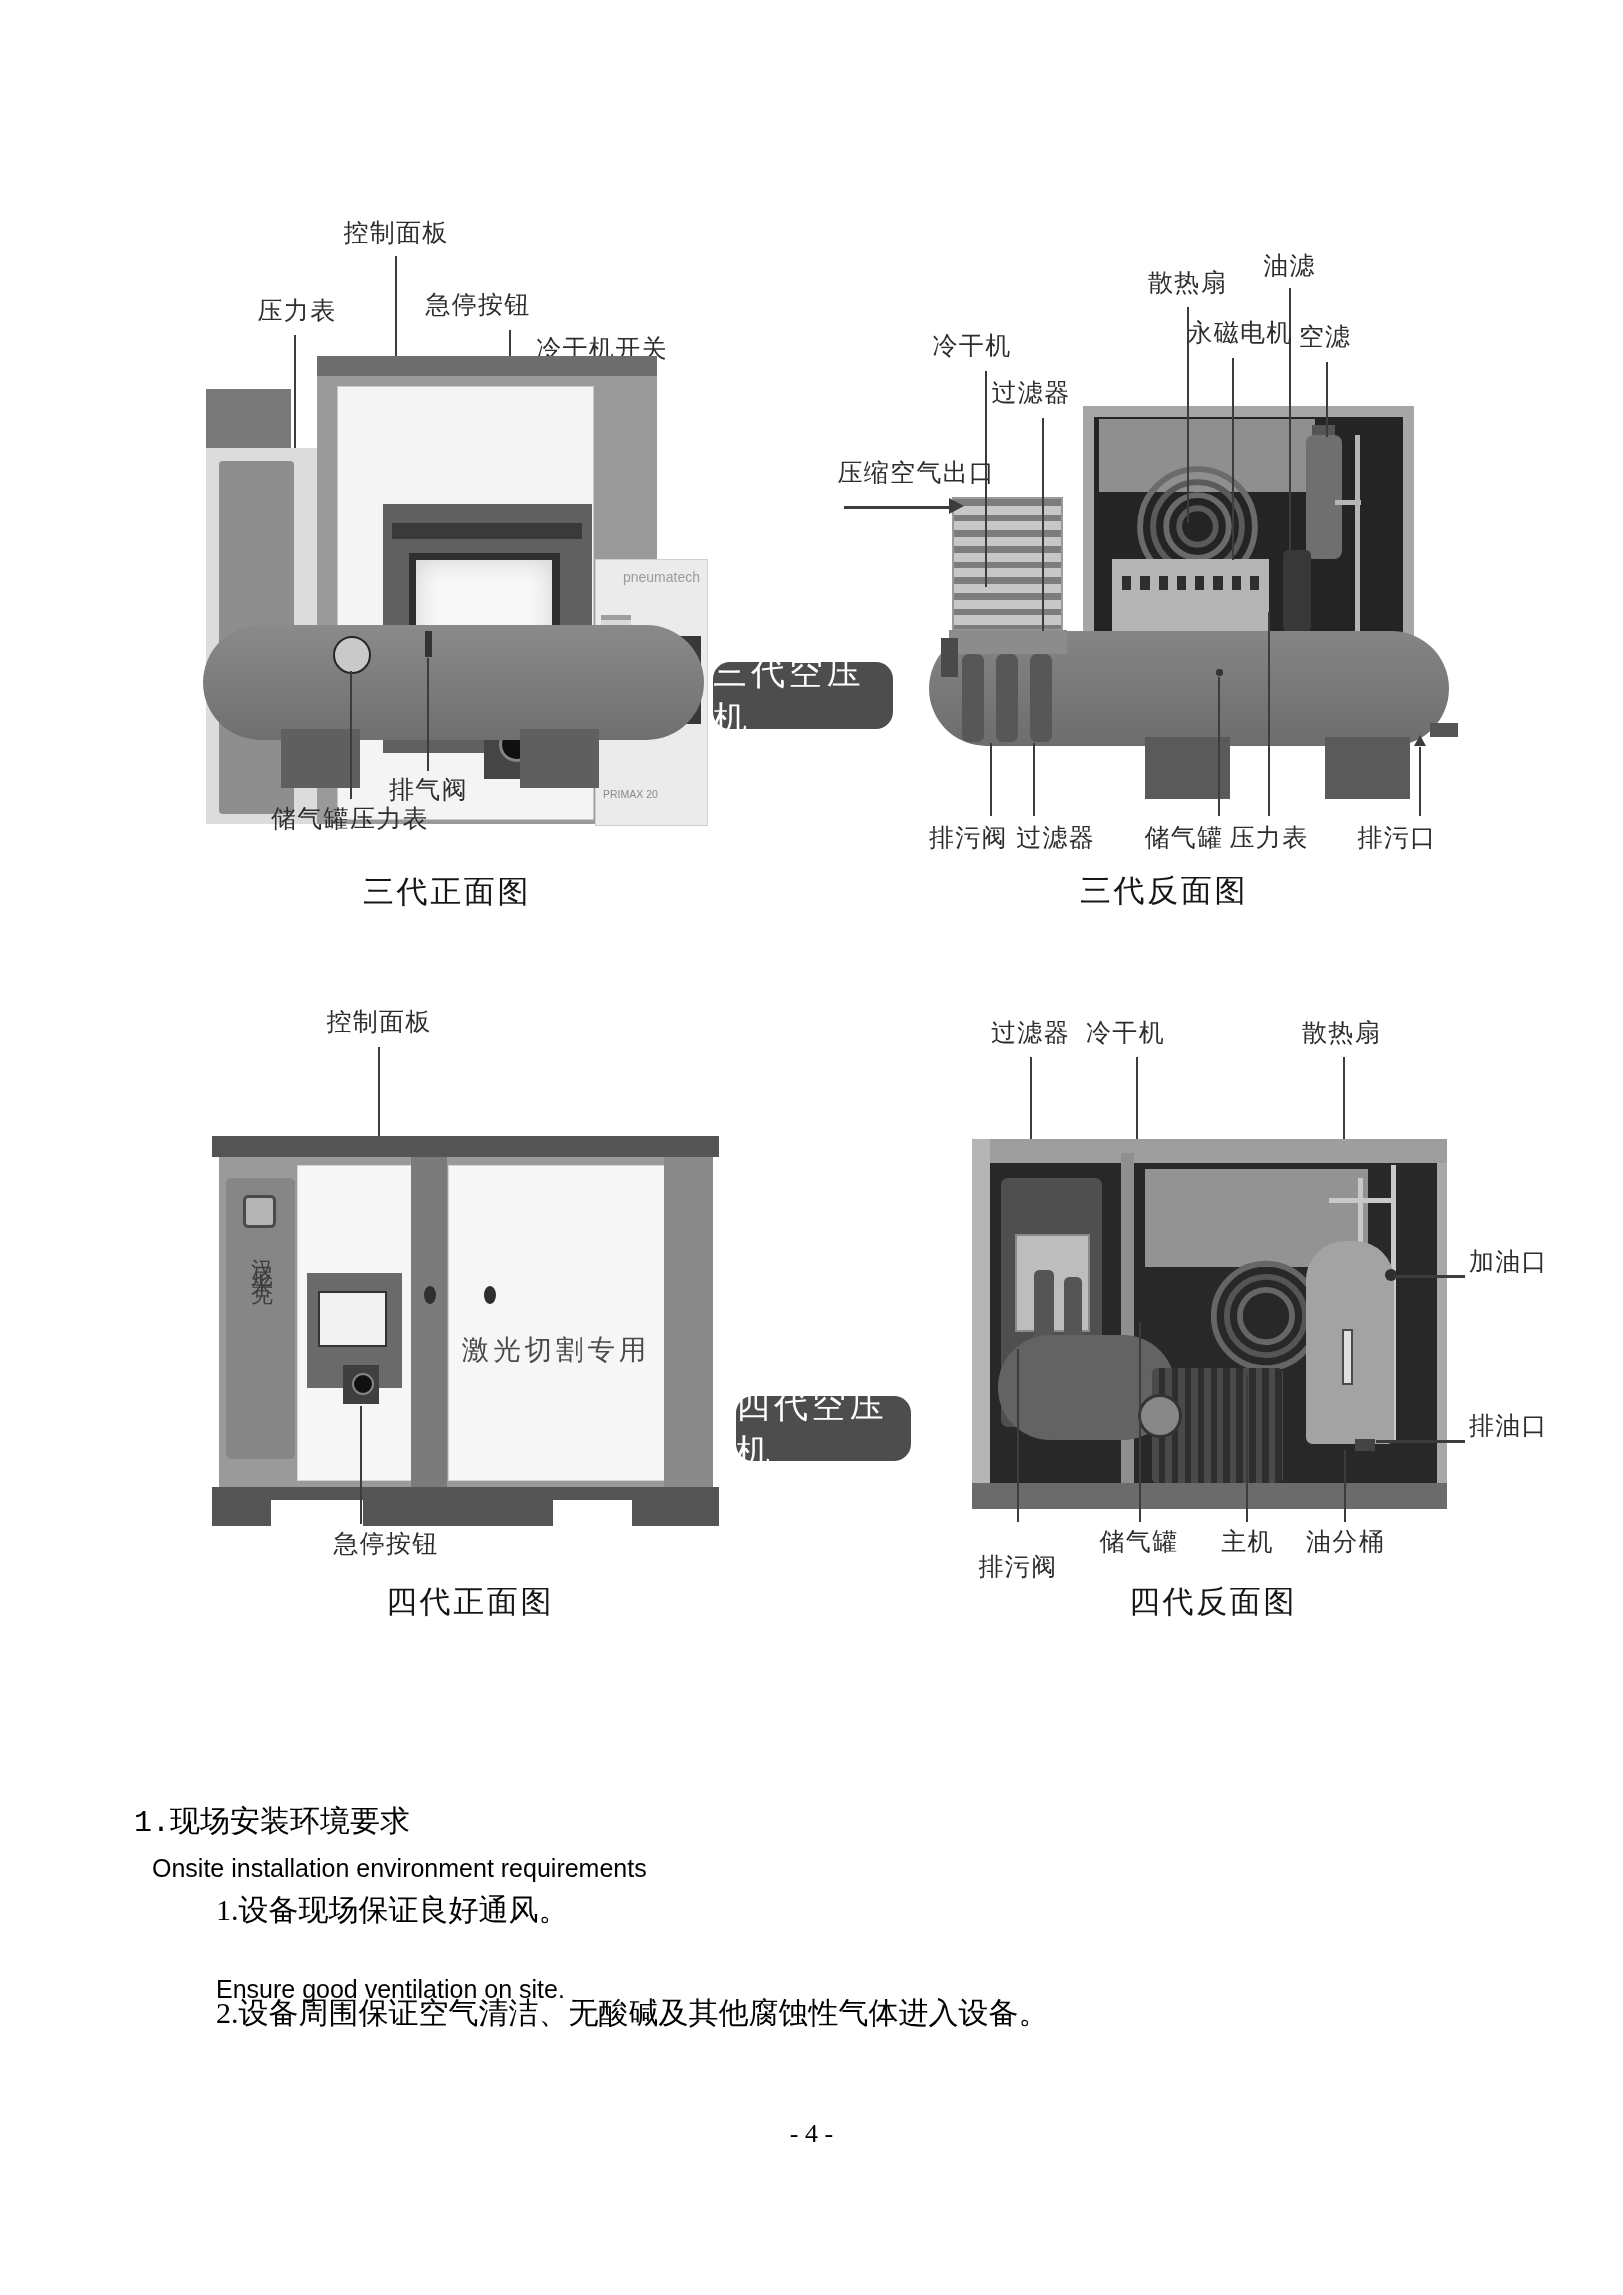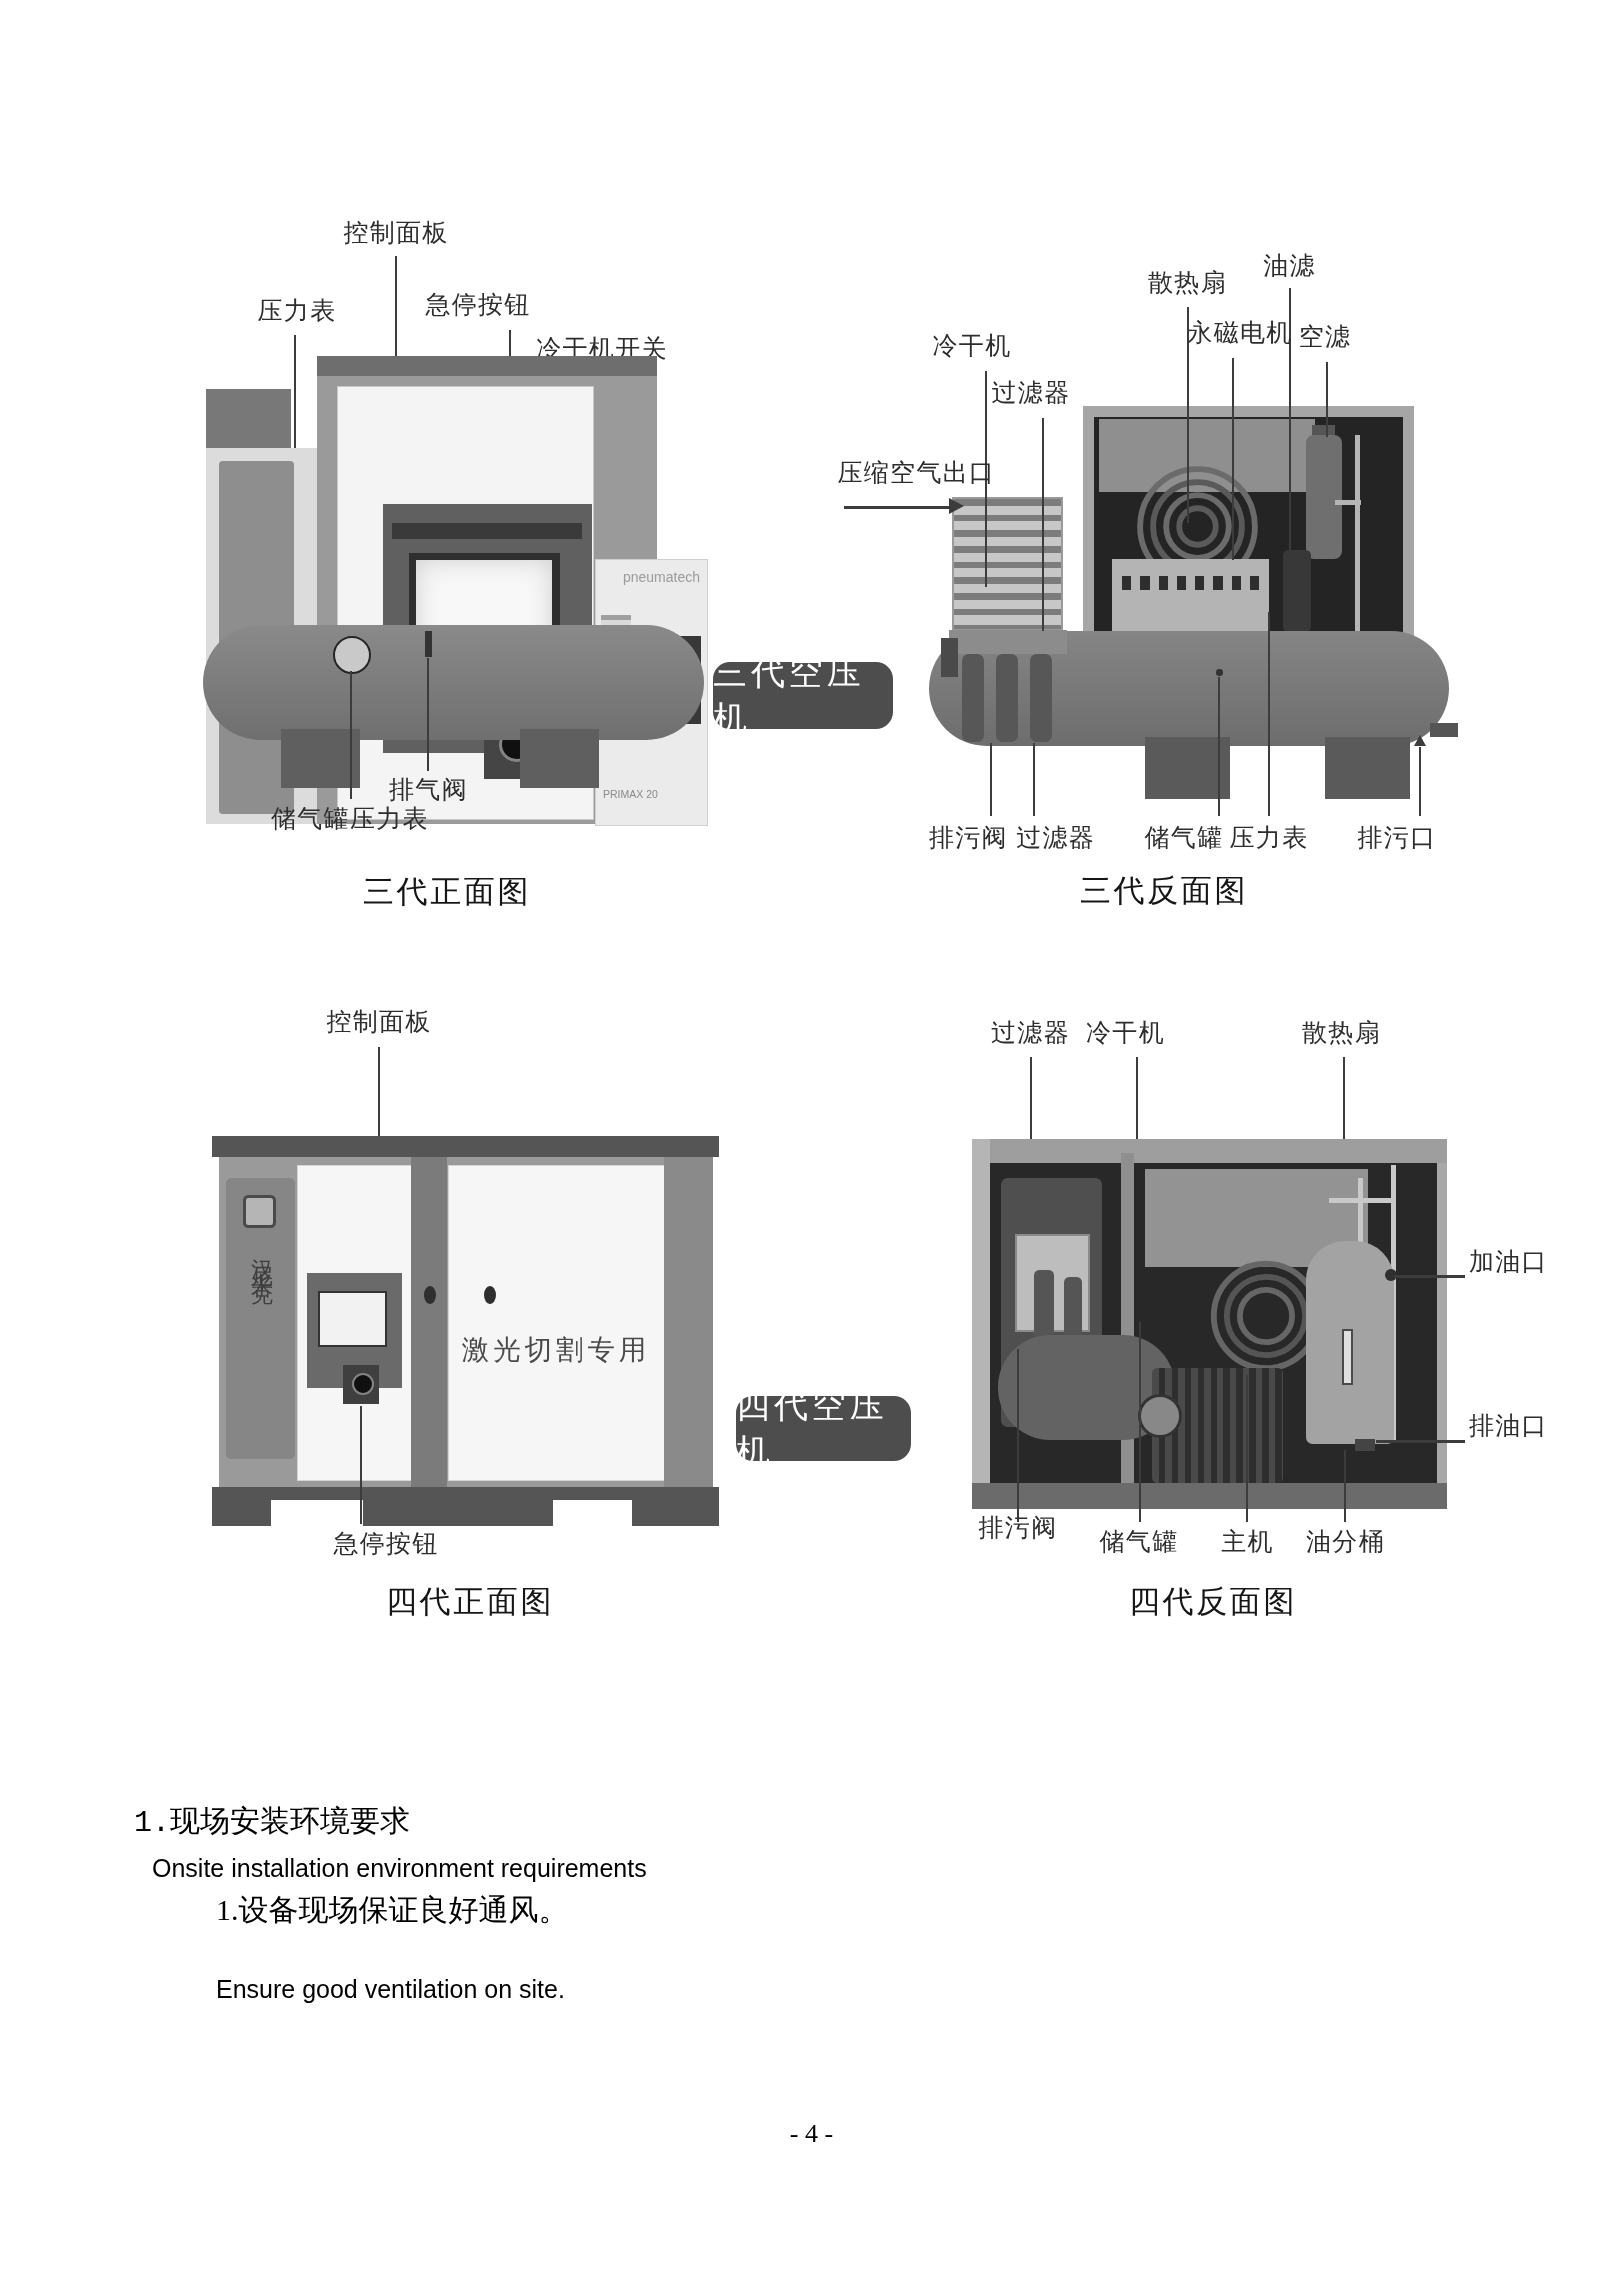--- a/index.html
+++ b/index.html
@@ -228,33 +228,34 @@
     <div class="part ribs" style="left:216px;top:386px;width:131px;height:115px;border-radius:5.2px;"></div>
     <div class="knob" style="left:202px;top:412px;width:38px;height:38px;border-color:#333;background:#888;"></div>
     <div class="part" style="left:36px;top:501px;width:475px;height:26px;background:#6b6b6b;"></div>
 
     <div class="hline" style="left:458px;top:293px;width:71px;height:2.6px;"></div>
     <div class="callout" style="left:533px;top:263px;width:85px;text-align:left;">加油口</div>
     <div class="hline" style="left:440px;top:458px;width:89px;height:2.6px;"></div>
     <div class="callout" style="left:533px;top:427px;width:85px;text-align:left;">排油口</div>
 
     <div class="vline" style="left:81px;top:367px;height:173px;"></div>
-    <div class="callout" style="left:33px;top:529px;width:98px;font-family:Liberation Mono, monospace;">排污阀</div>
+    <div class="callout" style="left:33px;top:568px;width:98px;font-family:Liberation Mono, monospace;">排污阀</div>
     <div class="vline" style="left:203px;top:340px;height:200px;"></div>
     <div class="callout" style="left:154px;top:543px;width:98px;">储气罐</div>
     <div class="vline" style="left:310px;top:393px;height:147px;"></div>
     <div class="callout" style="left:272px;top:543px;width:79px;">主机</div>
     <div class="vline" style="left:408px;top:468px;height:72px;"></div>
     <div class="callout" style="left:357px;top:543px;width:105px;">油分桶</div>
 
     <div class="cap" style="left:193px;top:599px;width:164px;">四代反面图</div>
   </div>
 
 
   <div class="zhline" style="left:134px;top:1801px;font-family:Liberation Mono, monospace;">1.现场安装环境要求</div>
   <div class="enline" style="left:152px;top:1854px;">Onsite installation environment requirements</div>
   <div class="zhline" style="left:216px;top:1890px;">1.设备现场保证良好通风。</div>
   <div class="enline" style="left:216px;top:1951px;margin-top:24px;">Ensure good ventilation on site.</div>
+  <div class="zhline" style="left:216px;top:1993px;">2.设备周围保证空气清洁、无酸碱及其他腐蚀性气体进入设备。</div>
 
   <div class="pagenum">- 4 -</div>
 
 </div>
 
 
 </body></html>

